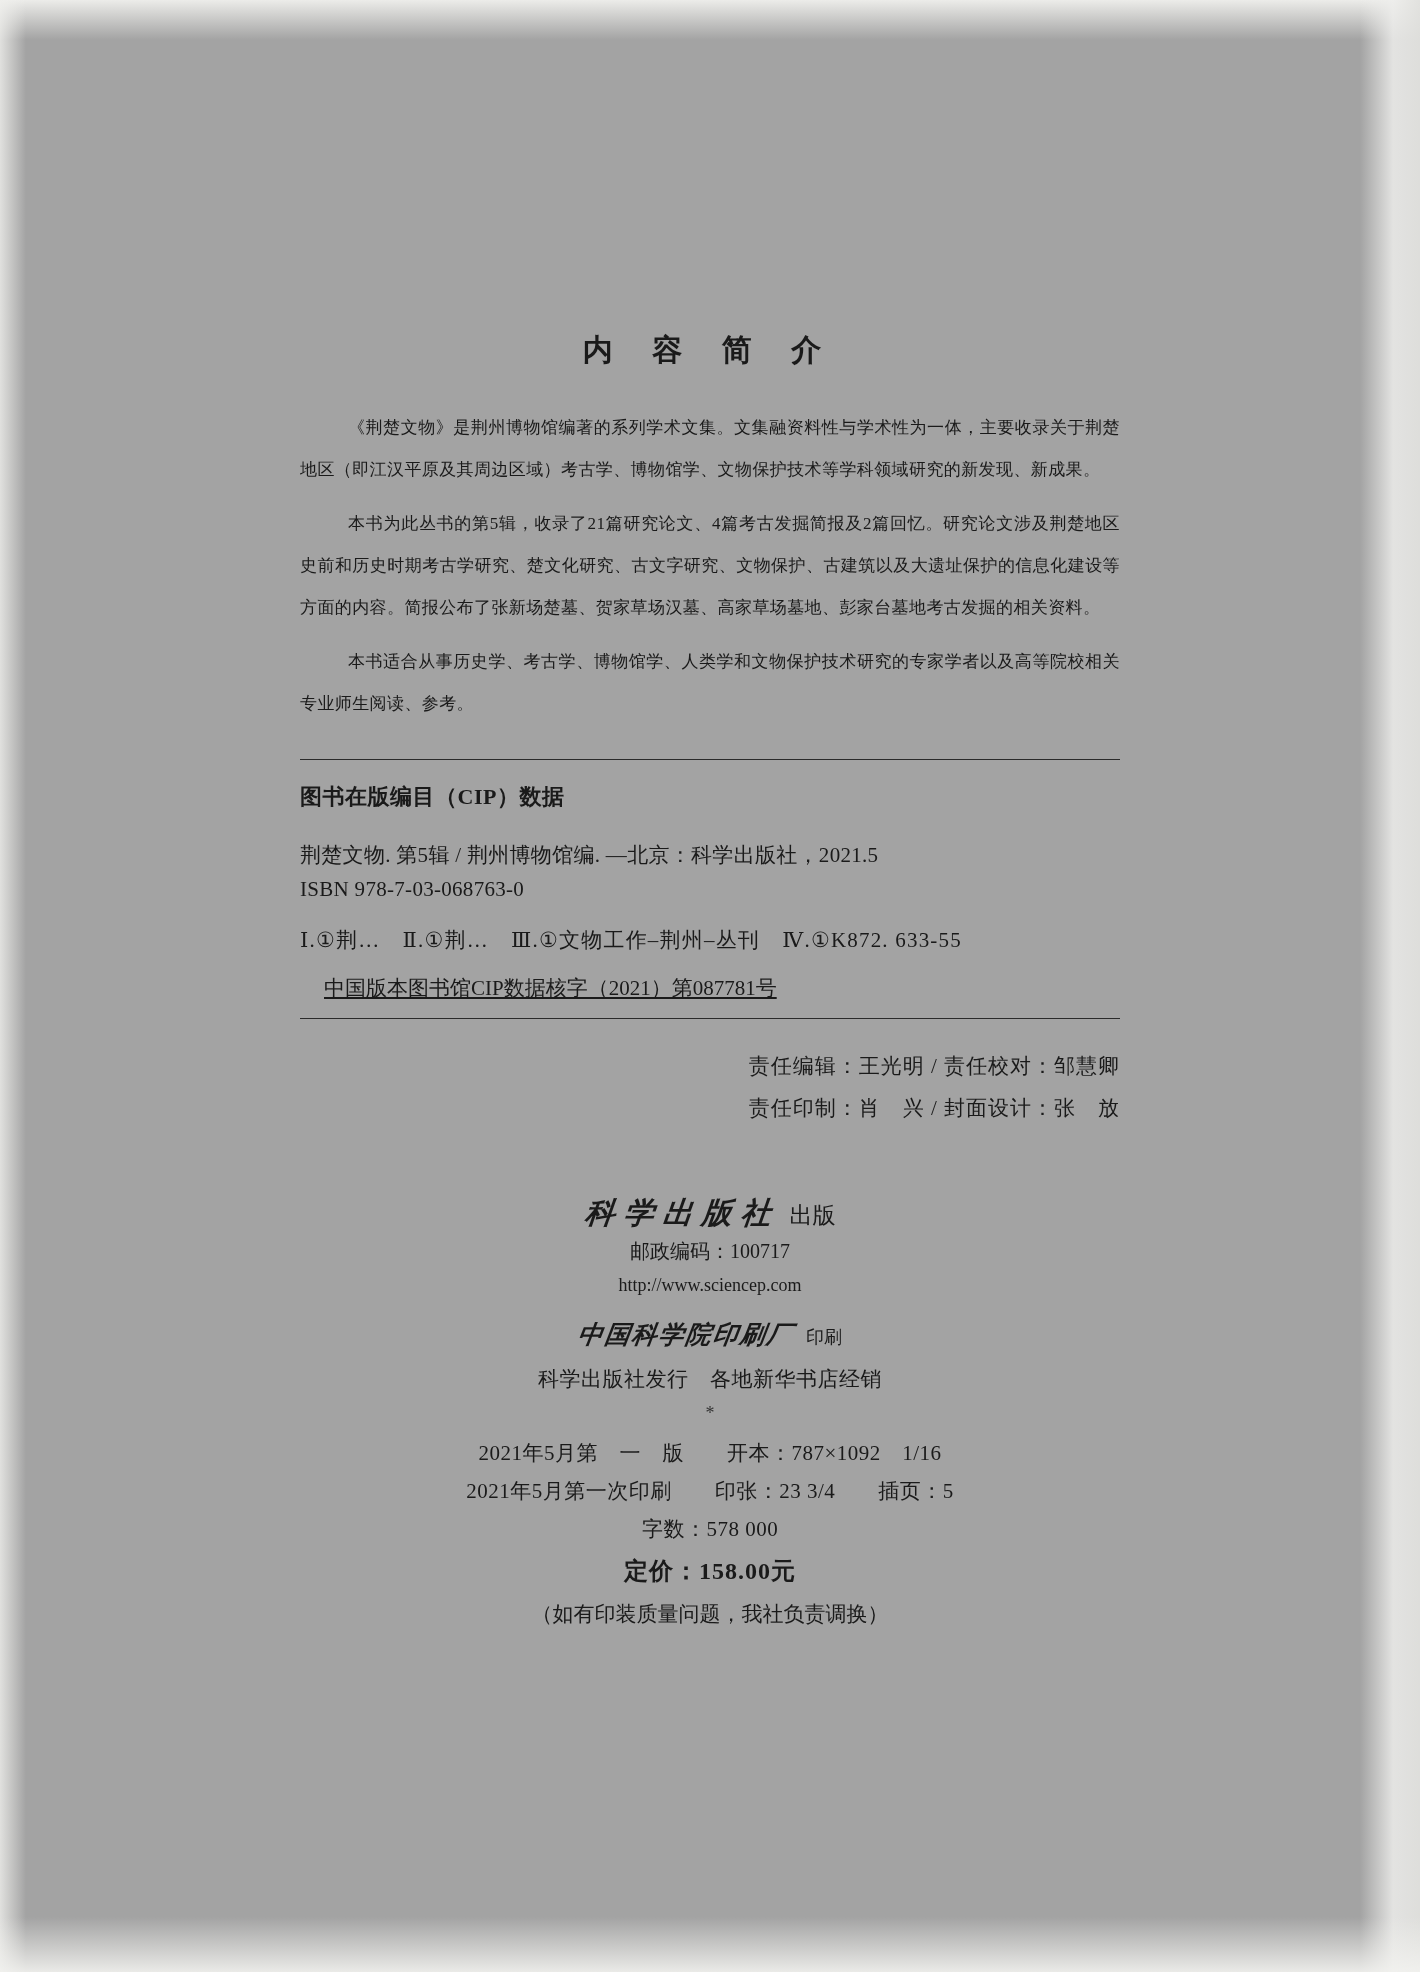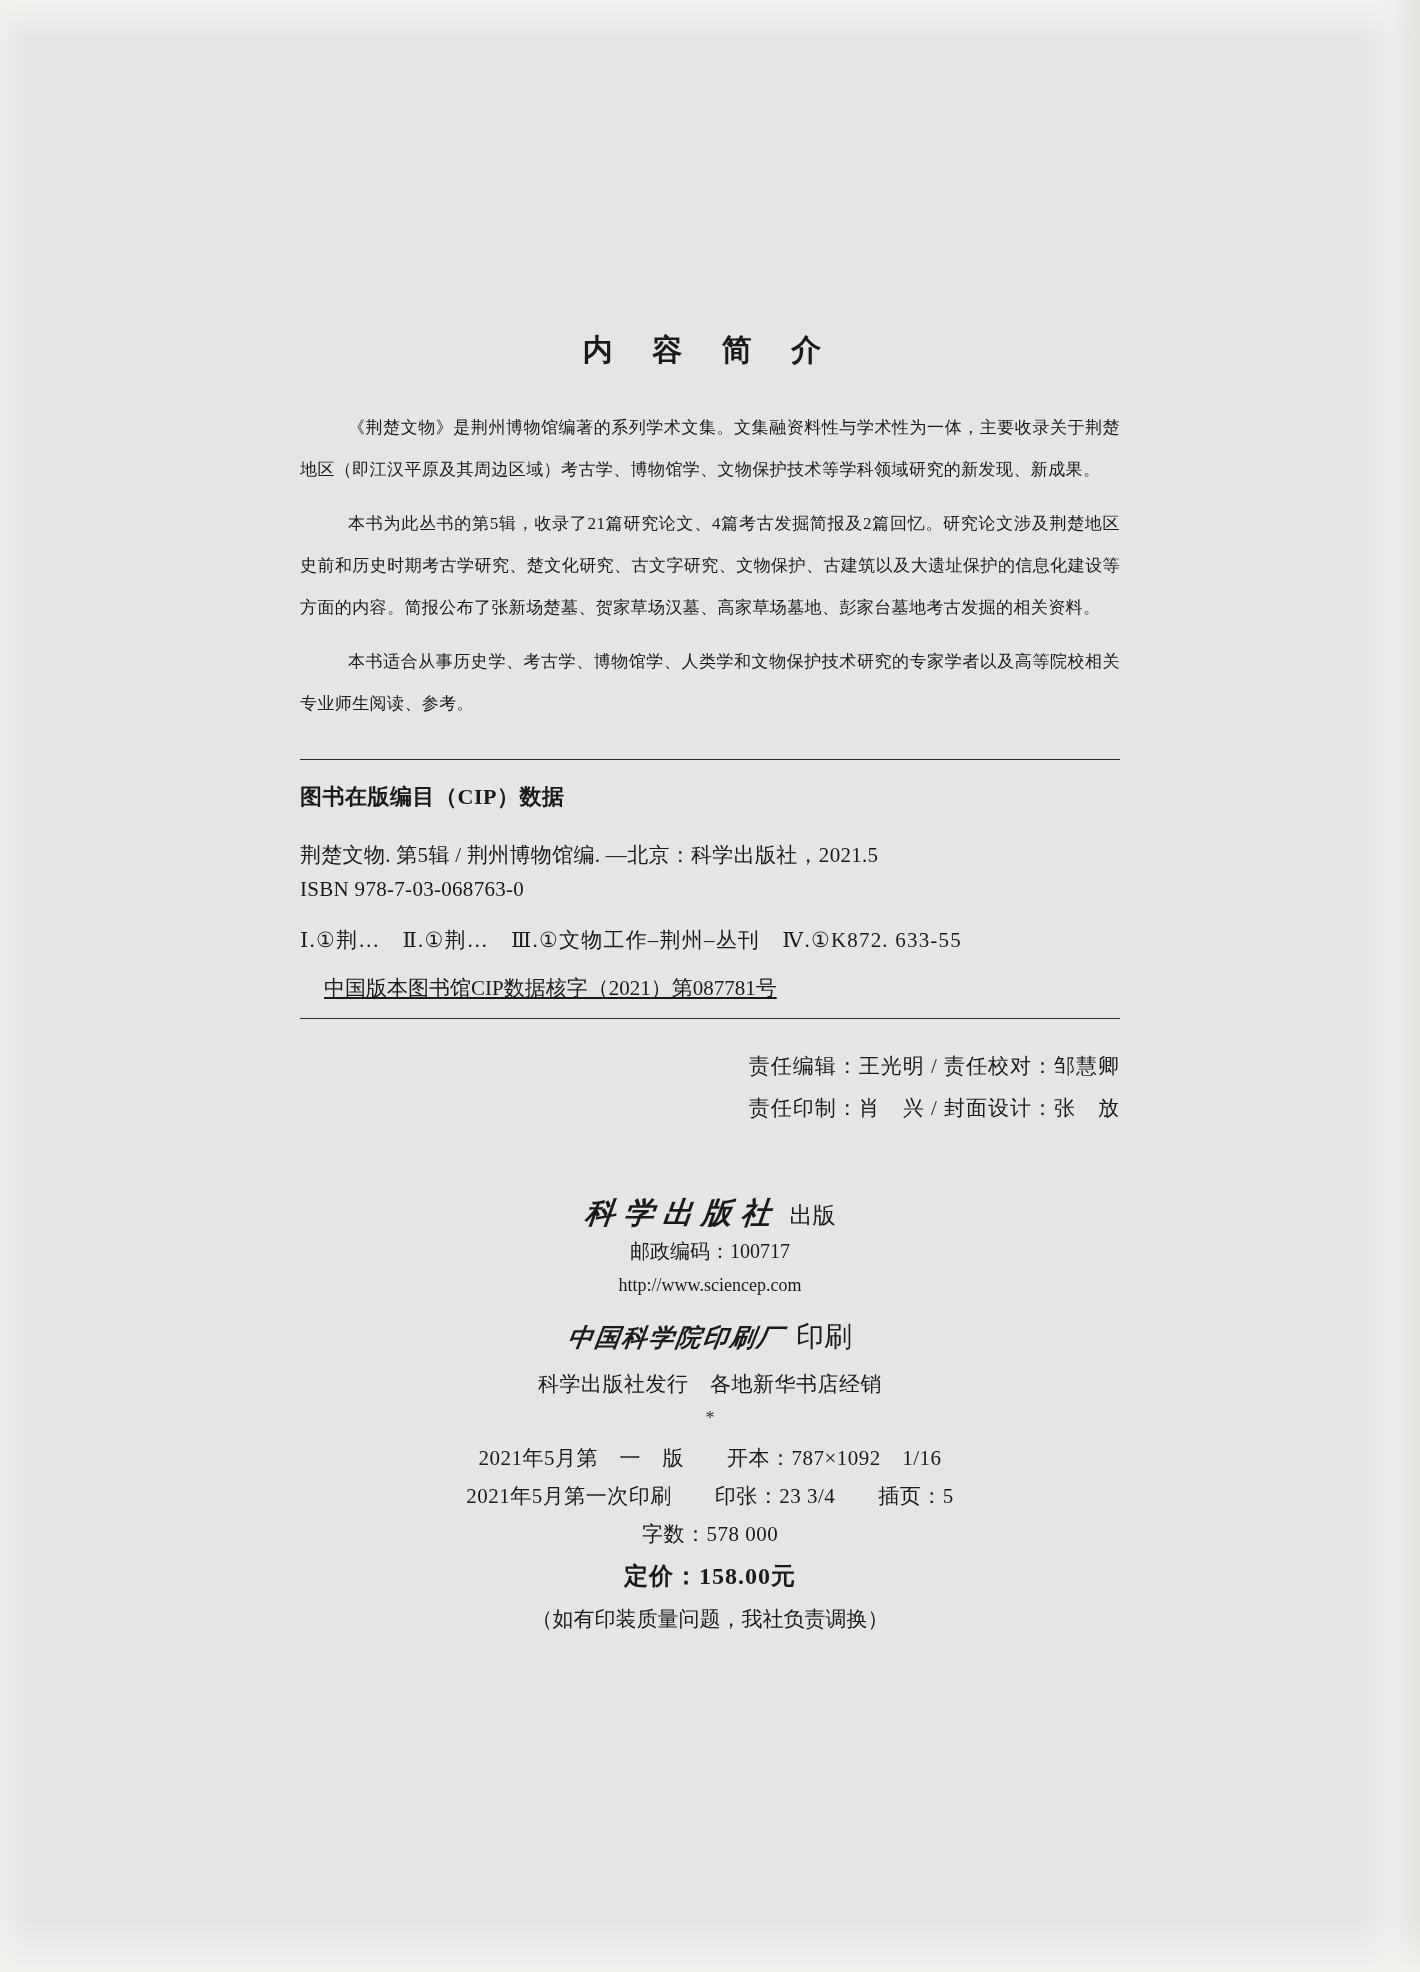--- a/index.html
+++ b/index.html
@@ -5,21 +5,21 @@
   html, body {
     margin: 0;
     padding: 0;
     background: #ffffff;
   }
   .page {
     position: relative;
     width: 1420px;
     height: 1972px;
     margin: 0 auto;
-    background: #e5e5e5;
+    background: #a3a3a3;
     overflow: hidden;
     font-family: "Liberation Serif", "DejaVu Serif", serif;
     color: #1a1a1a;
   }
   
   .scan-edge-right {
     position: absolute;
     top: 0; right: 0;
     width: 60px; height: 100%;
     background: linear-gradient(to right, rgba(255,255,255,0) 0%, rgba(238,238,236,0.85) 55%, rgba(225,225,222,0.95) 100%);
@@ -161,21 +161,21 @@
     margin-top: 16px;
   }
   .printer-logo-text {
     font-family: "DejaVu Serif", serif;
     font-size: 25px;
     font-style: italic;
     font-weight: bold;
     letter-spacing: 2px;
     transform: skewX(-8deg);
   }
-  .printer-suffix { font-size: 28px; text-align: right; }
+  .printer-suffix { font-size: 18px; text-align: right; }
 
   .distrib {
     text-align: center;
     font-size: 21px;
     margin-top: 14px;
     letter-spacing: 0.5px;
   }
   .asterisk {
     text-align: center;
     font-size: 18px;

